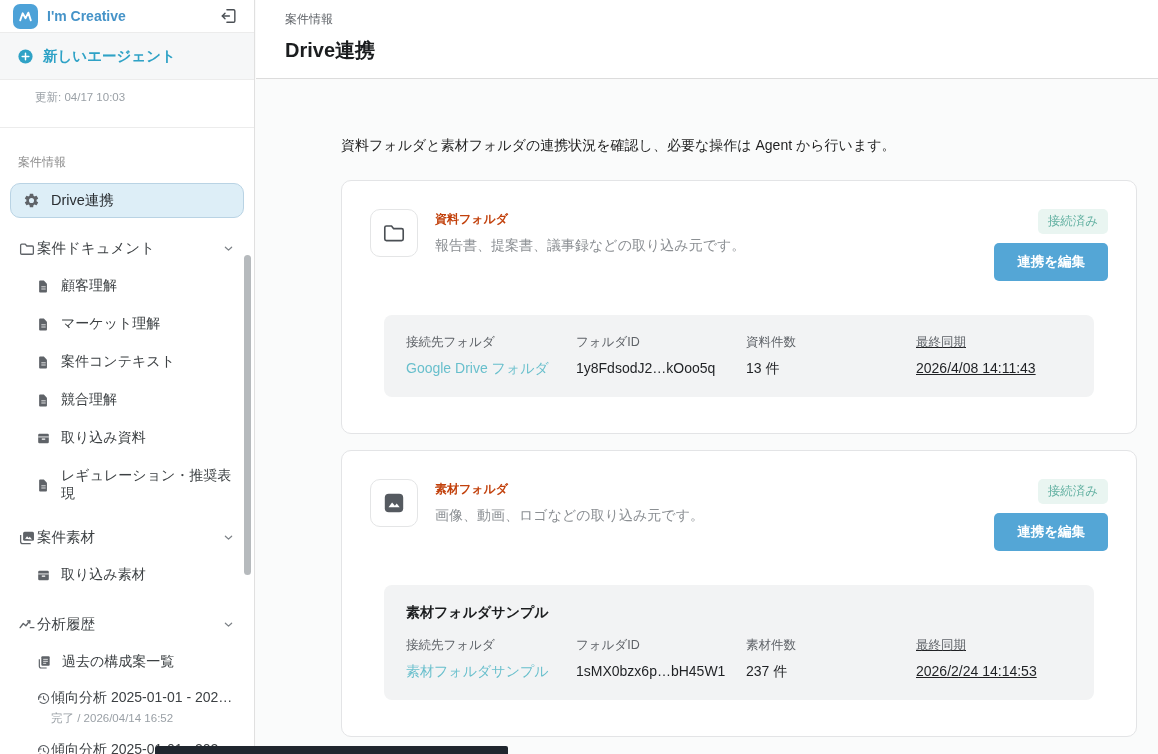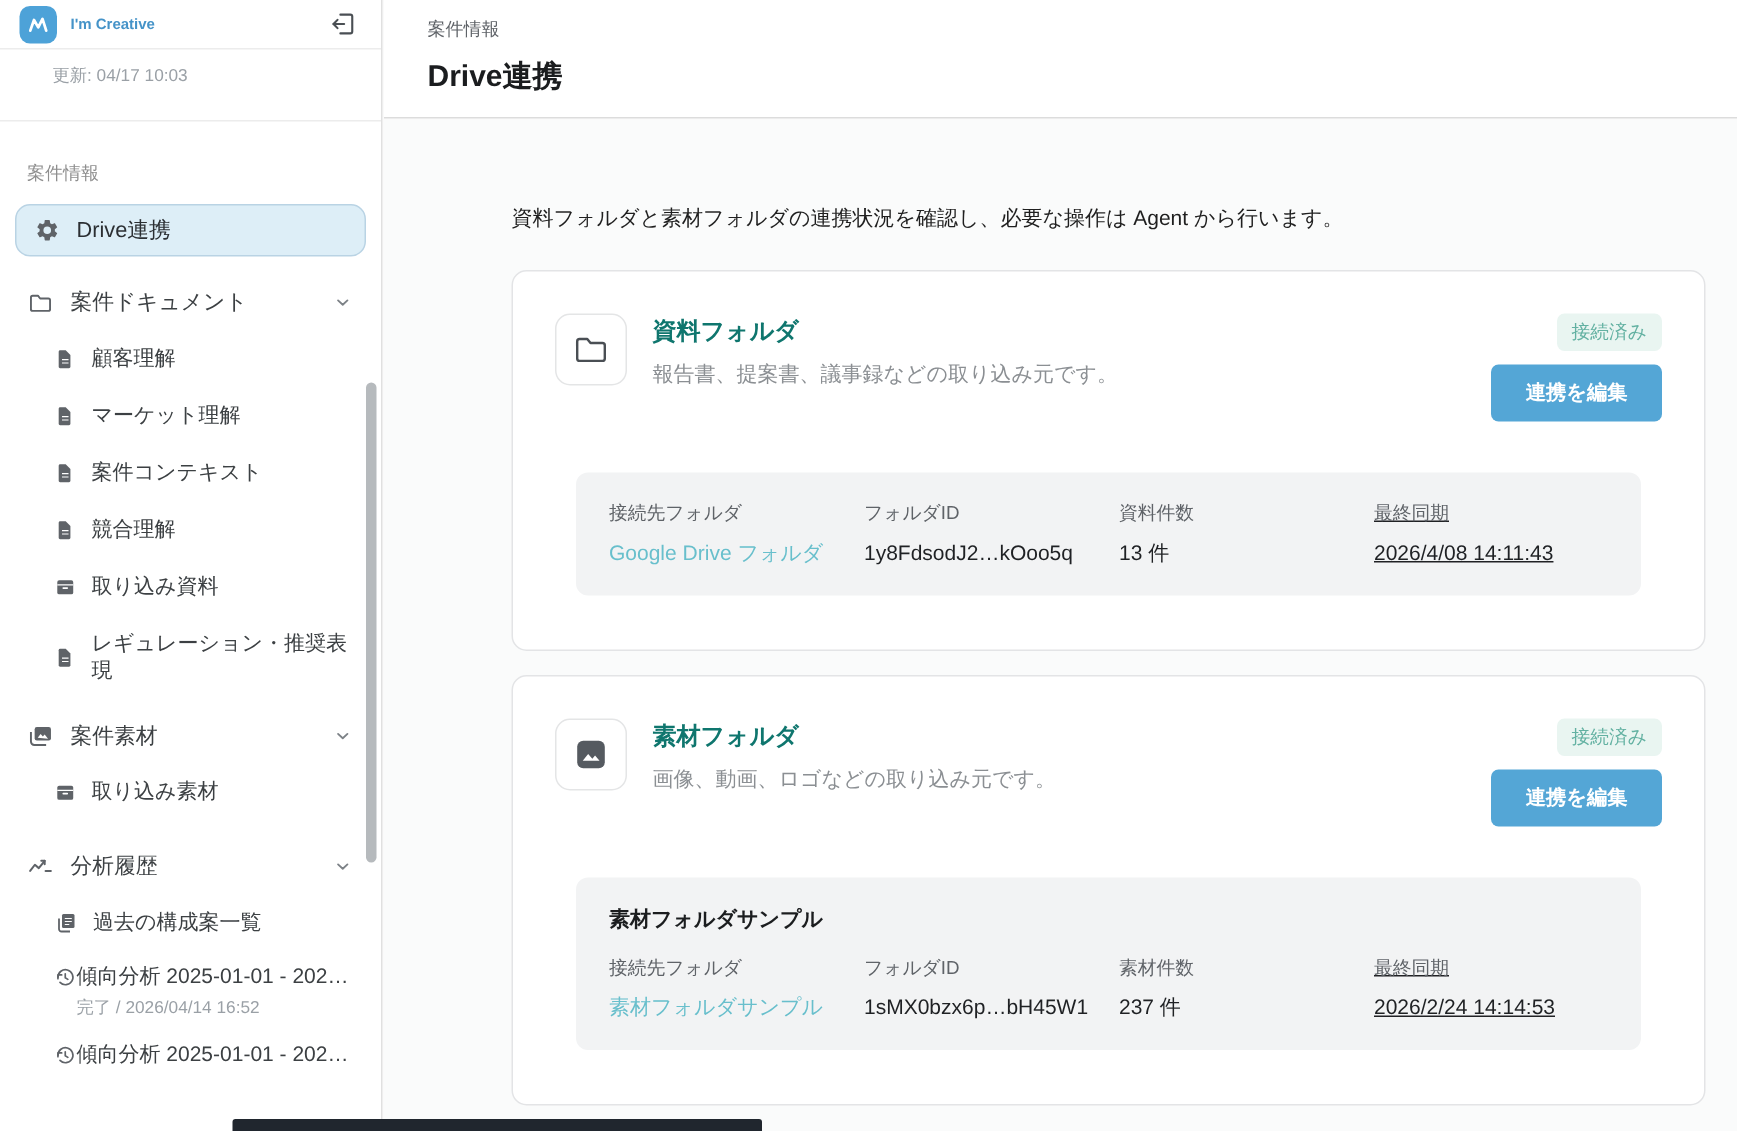--- a/index.html
+++ b/index.html
@@ -10,35 +10,35 @@
   }
   svg { display:block; }
 
   
   .sidebar { position:absolute; left:0; top:0; width:255px; height:754px;
     background:#fff; border-right:1px solid #e0e0e0; z-index:2; }
   .logo-row { height:33px; display:flex; align-items:center; padding:0 13px;
     border-bottom:1px solid #ececec; }
   .logo-mark { width:25px; height:25px; border-radius:7px; background:#4da2d8;
     display:flex; align-items:center; justify-content:center; flex:0 0 auto; }
-  .logo-text { margin-left:9px; font-size:10px; font-weight:bold; color:#4593c8; }
+  .logo-text { margin-left:9px; font-size:14px; font-weight:bold; color:#4593c8; }
   .logout-btn { margin-left:auto; background:none; border:none; color:#4a4f54;
     width:22px; height:22px; cursor:pointer; padding:0; }
   .new-agent-row { height:47px; background:#f6f7f8; border-bottom:1px solid #ececec;
     display:flex; align-items:center; gap:9px; padding:0 17px; width:100%;
     border-left:none; border-right:none; border-top:none; cursor:pointer;
     font-size:14.5px; color:#2fa2c6; font-weight:600; font-family:inherit; }
   .updated-text { padding:10px 35px 0; font-size:11.5px; color:#9aa0a6; }
   .sidebar-divider { border-top:1px solid #ececec; margin-top:22px; }
   .nav { padding:0 10px; }
   .section-label { margin:26px 8px 12px; font-size:12px; color:#8e8e8e; }
   .active-pill { display:flex; align-items:center; gap:11px; background:#ddeef7;
     border:1px solid #b9d3e4; border-radius:10px; padding:7px 12px;
     font-size:14.5px; color:#2b2f33; cursor:pointer; }
-  .nav-item { display:flex; align-items:center; gap:11px; padding:9px 8px;
+  .nav-item { display:flex; align-items:center; gap:1px; padding:9px 8px;
     font-size:14.5px; color:#3c4043; cursor:pointer; }
   .nav-item .chev { margin-left:auto; color:#7d8287; }
   .nav-sub { display:flex; align-items:center; gap:10px; padding:10px 8px 10px 26px;
     font-size:14px; color:#3c4043; cursor:pointer; }
   .mt6 { margin-top:6px; } .mt12 { margin-top:12px; }
   .history-item { display:flex; align-items:flex-start; 
     padding:8px 8px 7px 26px; cursor:pointer; }
   .history-item .h-icon { margin-top:2px; }
   .history-label { font-size:14px; color:#3c4043; white-space:nowrap; overflow:hidden;
     text-overflow:ellipsis; max-width:170px; }
@@ -57,21 +57,21 @@
   .intro { font-size:14px; color:#1f1f1f; margin-bottom:25px; }
 
   .card { background:#fff; border:1px solid #e3e4e6; border-radius:10px;
     padding:28px 28px 36px; }
   .card + .card { margin-top:16px; }
   .card-head { display:flex; align-items:flex-start; }
   .icon-box { width:48px; height:48px; border:1px solid #e4e5e6; border-radius:10px;
     background:#fff; display:flex; align-items:center; justify-content:center;
     flex:0 0 auto; }
   .card-titles { margin-left:17px; padding-top:2px; }
-  .card-title { font-size:16px; font-weight:bold; color:#0f766e; }
+  .card-title { font-size:12px; font-weight:bold; color:#c2410c; }
   .card-desc { font-size:14px; color:#8b8f93; margin-top:9px; }
   .card-right { margin-left:auto; display:flex; flex-direction:column;
     align-items:flex-end; }
   .badge { background:#e9f5f1; color:#63b1a2; font-size:12.5px;
     padding:4px 10px; border-radius:5px; }
   .edit-btn { margin-top:9px; background:#54a6d6; color:#fff; font-size:13.5px;
     font-weight:bold; border:none; border-radius:5px; padding:10px 23px;
     cursor:pointer; font-family:inherit; }
   .panel { background:#f2f3f4; border-radius:8px; margin:34px 14px 0; padding:19px 22px; }
   .panel-heading { font-size:14px; font-weight:bold; color:#1b1d1f; margin-bottom:15px; }
@@ -99,20 +99,29 @@
     <span class="logo-text">I'm Creative</span>
     <button class="logout-btn">
       <svg width="20" height="20" viewBox="0 0 24 24" fill="none" stroke="currentColor" stroke-width="1.7" stroke-linecap="round" stroke-linejoin="round">
           <path d="M9.5 4.5h8A1.5 1.5 0 0 1 19 6v12a1.5 1.5 0 0 1-1.5 1.5h-8"></path>
           <path d="M12.5 12H4"></path>
           <path d="M7.2 8.7 4 12l3.2 3.3"></path>
         </svg>
     </button>
   </div>
 
+  <button class="new-agent-row">
+    <span>
+      <svg width="17" height="17" viewBox="0 0 24 24">
+          <circle cx="12" cy="12" r="10" fill="#2fa2c6"></circle>
+          <path d="M12 7.3v9.4M7.3 12h9.4" stroke="#fff" stroke-width="2.1" stroke-linecap="round"></path>
+        </svg>
+    </span>
+    <span>新しいエージェント</span>
+  </button>
 
   <div class="updated-text">更新: 04/17 10:03</div>
   <div class="sidebar-divider"></div>
 
   <nav class="nav">
     <div class="section-label">案件情報</div>
 
     <div class="active-pill">
       <span>
         <svg width="17" height="17" viewBox="0 0 24 24" fill="#5f6368">

